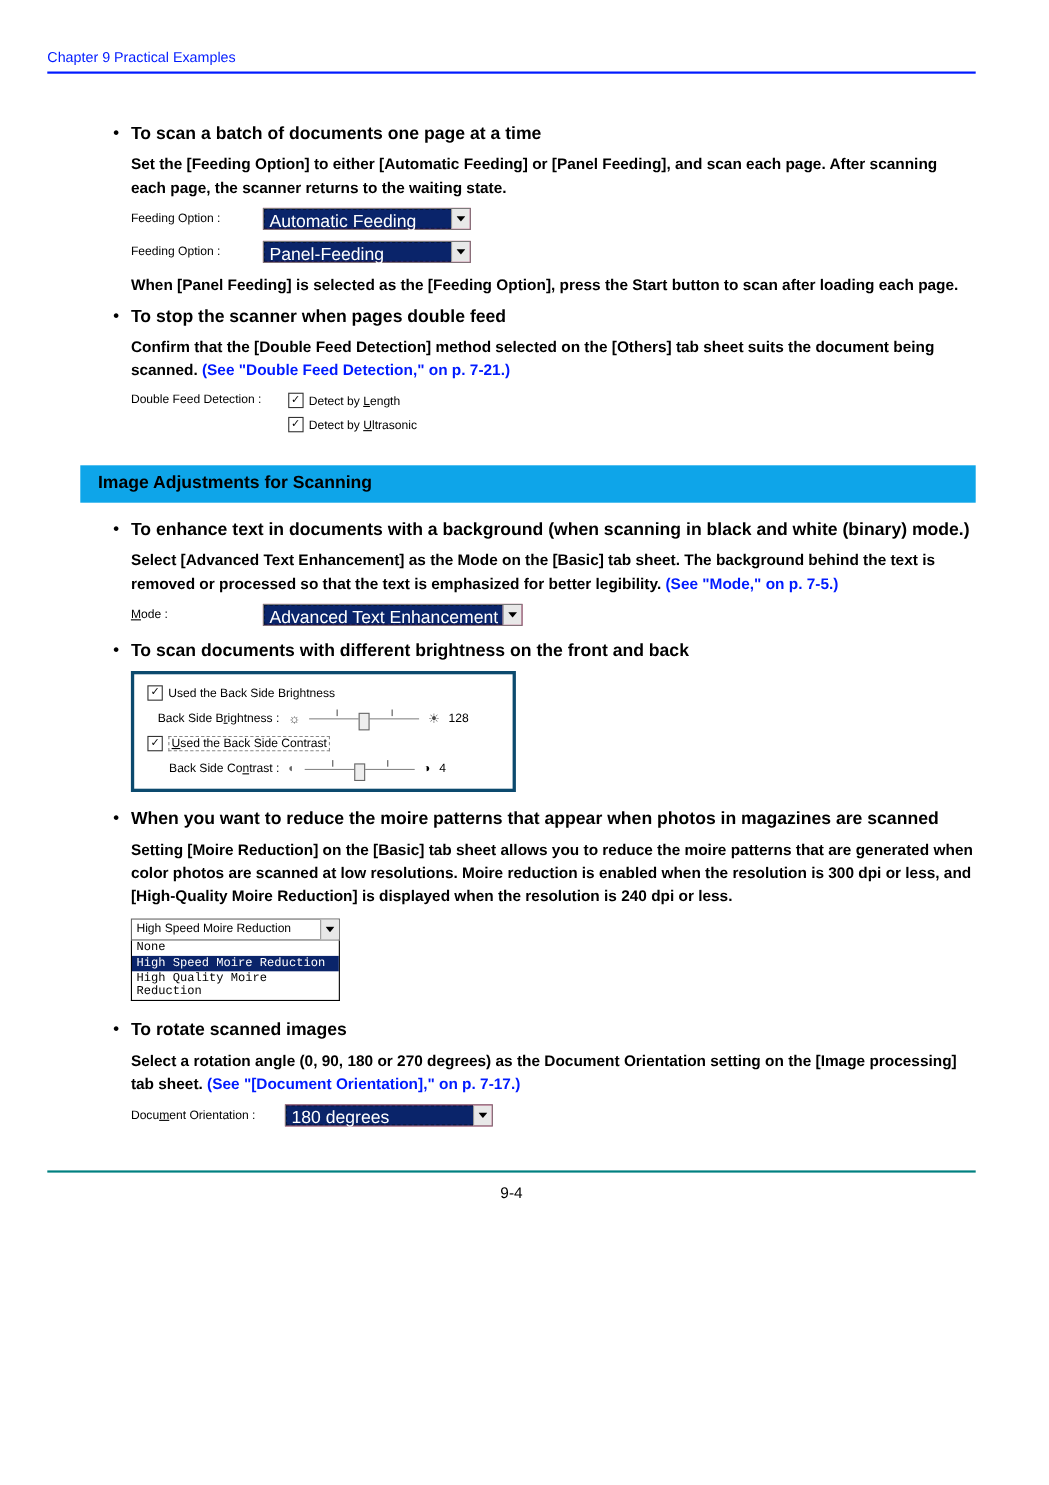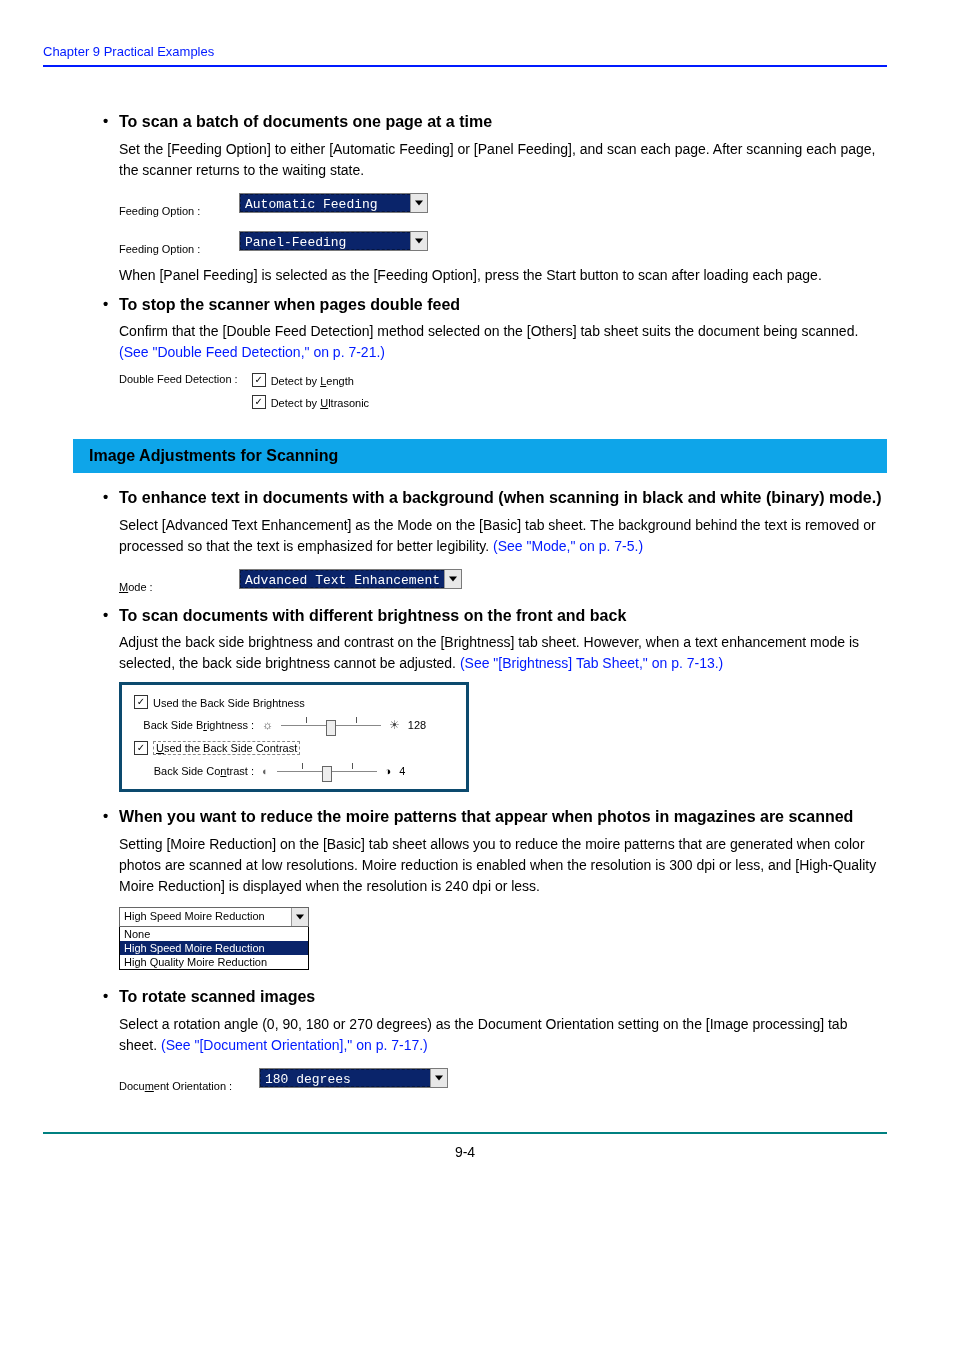--- a/index.html
+++ b/index.html
@@ -4,51 +4,51 @@
 <style>
   body { font-family: Arial, Helvetica, sans-serif; margin: 0; background: #fff; color: #000; }
   .page { width: 940px; margin: 0 auto; padding: 44px 60px 30px 36px; box-sizing: border-box; }
   .header { color: #001aff; font-size: 13px; margin-bottom: 6px; }
   .hr-top { height: 2px; background: #001aff; margin-bottom: 44px; }
   .hr-bottom { height: 2px; background: #008080; margin-top: 40px; margin-bottom: 10px; }
   .footer { text-align: center; font-size: 14px; }
   .content { padding-left: 60px; padding-right: 0px; }
   .bullet-head { font-weight: bold; font-size: 16px; position: relative; padding-left: 16px; margin: 4px 0 6px; line-height: 1.35; }
   .bullet-head::before { content: "•"; position: absolute; left: 0; font-size: 15px; }
-  .body-text { font-size: 14px; line-height: 1.5; margin: 0 0 8px 16px; }
+  .body-text { font-size: 14px; line-height: 1.5; margin: 0 0 8px 16px; font-weight: bold; }
   .link { color: #001aff; cursor: pointer; }
   .section-band { background: #0ea5e9; font-weight: bold; font-size: 16px; padding: 8px 16px; margin: 18px 0 14px -30px; }
   .field-row { display: flex; align-items: center; margin: 6px 0 10px 16px; font-size: 11px; font-family: Tahoma, Arial, sans-serif; }
-  .field-label { width: 120px; color: #000; font-size: 11px; margin-top: 16px; }
-  .combo { display: inline-flex; align-items: stretch; height: 18px; border: 1px solid #7a7a7a; background: #be185d; font-size: 13px; font-family: Liberation Mono, monospace; }
+  .field-label { width: 120px; color: #000; font-size: 11px; }
+  .combo { display: inline-flex; align-items: stretch; height: 18px; border: 1px solid #7a7a7a; background: #be185d; font-size: 16px; }
   .combo.selected .combo-text { background: #0a246a; color: #fff; }
   .combo-text { padding: 2px 4px; min-width: 170px; border: 1px dashed rgba(0,0,0,0.4); border-right: none; box-sizing: border-box; }
   .combo-arrow { width: 16px; background: #e8e8e8; border-left: 1px solid #999; display: flex; align-items: center; justify-content: center; }
   .combo-arrow svg { width: 8px; height: 6px; }
   .checkbox-line { display: flex; align-items: flex-end; gap: 5px; font-size: 11px; font-family: Tahoma, Arial, sans-serif; }
   .chk { width: 12px; height: 12px; border: 1px solid #333; background: #fff; display: inline-flex; align-items: center; justify-content: center; font-size: 10px; line-height: 1; }
   .chk.checked::after { content: "✓"; color: #000; }
   .und { text-decoration: underline; }
-  .double-feed-block { display: flex; gap: 14px; margin: 10px 0 30px 16px; }
+  .double-feed-block { display: flex; gap: 24px; margin: 10px 0 30px 16px; }
   .double-feed-block .left-lbl { font-size: 11px; font-family: Tahoma, Arial, sans-serif; }
   .double-feed-block .chk-col { display: flex; flex-direction: column; gap: 8px; }
 
   
   .bright-box { border: 3px solid #0c4a6e; padding: 10px 12px; width: 320px; margin: 8px 0 14px 16px; font-family: Tahoma, Arial, sans-serif; font-size: 11px; display: flex; flex-direction: column; gap: 8px; position: relative; }
   .bright-box .row { display: flex; align-items: center; gap: 8px; text-align: right; }
   .slider { position: relative; width: 100px; height: 16px; display: flex; align-items: center; }
   .slider .line { position: absolute; left: 0; right: 0; top: 50%; height: 1px; background: #888; }
   .slider .tick { position: absolute; top: 0; width: 1px; height: 6px; background: #555; }
   .slider .thumb { position: absolute; top: 3px; width: 8px; height: 14px; background: #eee; border: 1px solid #666; transform: translateX(-50%); }
 
   
   .moire-box { width: 190px; margin: 10px 0 16px 16px; font-family: Tahoma, Arial, sans-serif; font-size: 11px; }
   .moire-box .top { display: flex; align-items: stretch; border: 1px solid #666; height: 18px; }
   .moire-box .top .txt { flex: 1; padding: 2px 4px; }
-  .moire-box .list { border: 1px solid #000; border-top: none; }
+  .moire-box .list { border: 1px solid #000; border-top: none; font-family: Liberation Mono, monospace; }
   .moire-box .list div { padding: 1px 4px; }
   .moire-box .list .sel { background: #0a246a; color: #fff; }
   .icon-sun { font-size: 12px; opacity: .7; }
   .dashed { border:1px dashed #888; padding:0 2px; }
 </style>
 </head>
 <body>
 
 <div class="page">
   <div class="header">Chapter 9   Practical Examples</div>
@@ -112,23 +112,20 @@
         <span class="combo-text">Advanced Text Enhancement</span>
         <span class="combo-arrow">
             <svg viewBox="0 0 10 6">
               <path d="M0 0 L10 0 L5 6 Z" fill="#000"></path>
             </svg>
           </span>
       </span>
     </div>
 
     <div class="bullet-head" style="margin-top:12px">To scan documents with different brightness on the front and back</div>
-    <p class="body-text">
-      <span>Adjust the back side brightness and contrast on the [Brightness] tab sheet. However, when a text enhancement mode is selected, the back side brightness cannot be adjusted. </span><span class="link">(See "[Brightness] Tab Sheet," on p. 7-13.)</span>
-    </p>
     <div class="bright-box">
       <div class="checkbox-line">
           <span class="chk checked"></span>
           <span>Used the Back Side Brightness</span>
         </div>
       <div class="row">
         <span style="width:120px"><span>Back Side B</span><span class="und">r</span><span>ightness :</span></span>
         <span class="icon-sun">☼</span>
         <span class="slider">
           <span class="line"></span>

